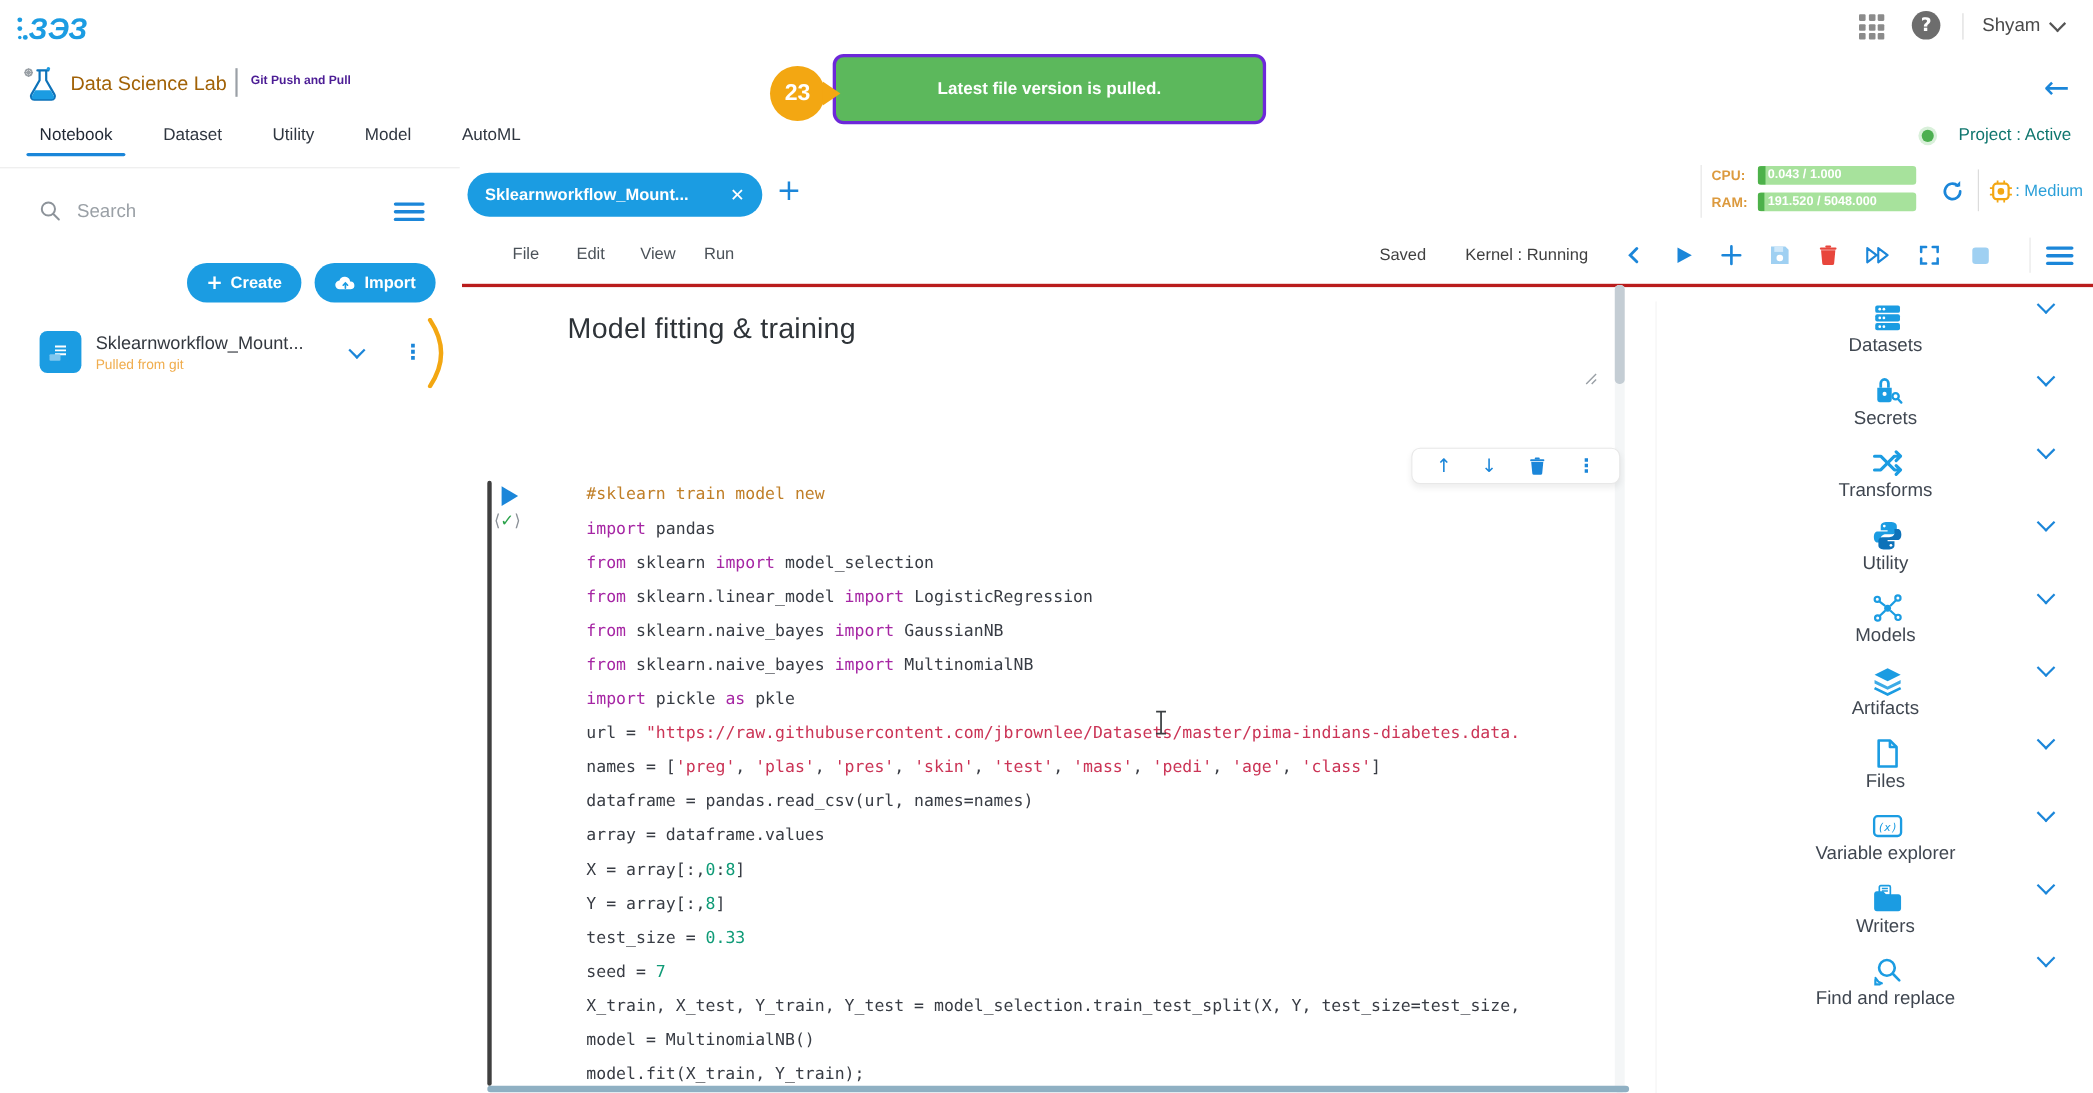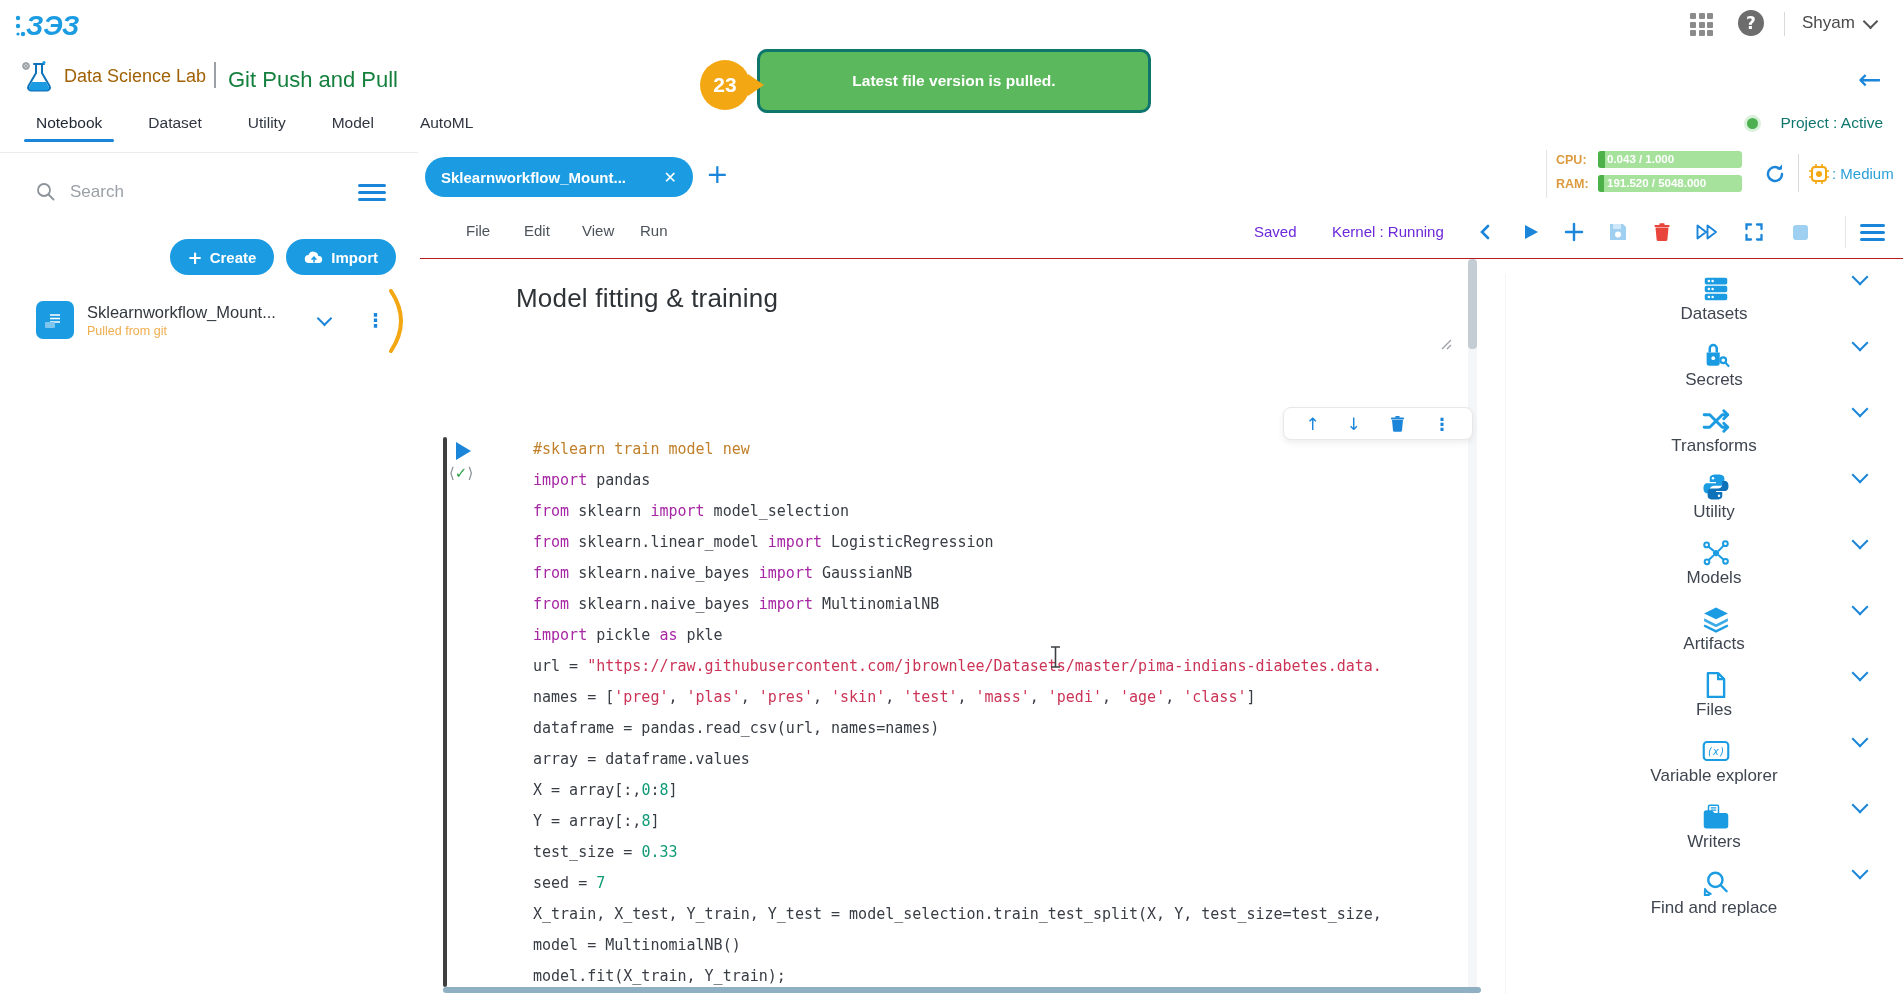--- a/index.html
+++ b/index.html
@@ -14,26 +14,26 @@
   .grid-icon i{width:6px;height:6px;background:#8b8b8b;border-radius:1px;}
   .help-icon{width:26px;height:26px;border-radius:50%;background:#6d6d6d;color:#fff;
              font-weight:bold;font-size:17px;display:flex;align-items:center;justify-content:center;}
   .vdiv{width:1px;background:#d9d9d9;}
   .user-name{font-size:17px;color:#4a4a4a;}
   .chev{display:inline-block;width:9px;height:9px;border-right:2px solid #555;border-bottom:2px solid #555;
         transform:rotate(45deg);margin-left:10px;margin-bottom:3px;}
 
   
   .app-title{font-size:18px;font-weight:normal;color:#a16207;}
-  .app-sub{font-size:22px;color:#15803d;}
+  .app-sub{font-size:11px;color:#4c1d95;font-weight:bold;}
   .title-div{width:1.5px;height:26px;background:#9aa0a6;}
   .back-arrow{font-size:28px;color:#1b86d9;line-height:1;}
 
   
-  .toast{left:757px;top:49px;width:394px;height:64px;background:#5cb85c;border:3px solid #0f766e;
+  .toast{left:757px;top:49px;width:394px;height:64px;background:#5cb85c;border:3px solid #6d28d9;
          border-radius:10px;display:flex;align-items:center;justify-content:center;box-sizing:border-box;}
   .toast-text{color:#fff;font-size:15.5px;font-weight:600;}
   .toast-badge{left:700px;top:60px;width:50px;height:50px;background:#f3a712;border-radius:50%;
                color:#fff;font-size:21px;font-weight:bold;display:flex;align-items:center;justify-content:center;z-index:3;}
   .toast-badge:after{content:"";position:absolute;right:-14px;top:14px;border-left:16px solid #f3a712;
                border-top:11px solid transparent;border-bottom:11px solid transparent;}
 
   
   .tabsrow{left:30px;top:112px;display:flex;gap:34px;}
   .tab{font-size:15.5px;color:#2f3640;padding:2px 6px 10px 6px;position:relative;cursor:pointer;}
@@ -70,23 +70,23 @@
   
   .res{left:1540px;top:146px;width:363px;height:56px;}
   .res-div{position:absolute;left:6px;top:4px;width:1px;height:48px;background:#e4e4e4;}
   .res-label{position:absolute;font-size:12.5px;font-weight:bold;color:#dc9a3e;}
   .res-bar{position:absolute;left:58px;width:144px;height:17px;background:#a7e29c;border-radius:3px;overflow:hidden;}
   .res-fill{position:absolute;left:0;top:0;bottom:0;background:#4db14a;}
   .res-val{position:absolute;left:9px;top:1.5px;font-size:11.5px;font-weight:bold;color:#fff;white-space:nowrap;}
   .medium-lbl{font-size:15px;color:#2a9fd8;}
 
   
-  .menurow{left:420px;top:208px;width:1483px;height:50px;border-bottom:1px solid #b91c1c;}
+  .menurow{left:420px;top:208px;width:1483px;height:50px;border-bottom:3px solid #b91c1c;}
   .menu-item{position:absolute;top:14px;font-size:15px;color:#4b5259;cursor:pointer;}
-  .stat{position:absolute;top:15px;font-size:15px;color:#6d28d9;}
+  .stat{position:absolute;top:15px;font-size:15px;color:#404040;}
   .tbtn{position:absolute;top:10px;width:28px;height:28px;display:flex;align-items:center;justify-content:center;cursor:pointer;}
   .stop-sq{width:15px;height:15px;border-radius:3px;background:#9fd0f2;}
   .mr-div{position:absolute;left:1425px;top:8px;width:1px;height:32px;background:#e6e6e6;}
 
   
   .mdtitle{left:516px;top:283px;font-size:26px;font-weight:500;color:#2e3338;letter-spacing:.2px;}
   .vtrack{left:1468px;top:259px;width:9px;height:735px;background:#f4f6f7;border-radius:4px;}
   .vthumb{left:1468px;top:259px;width:9px;height:90px;background:#c4cdd4;border-radius:4px;}
   .cell-bar{left:443px;top:437px;width:4px;height:550px;background:#3f3f3f;border-radius:2px;}
   .gutter-play{left:456px;top:442px;width:0;height:0;border-left:15px solid #1b86d9;border-top:9px solid transparent;border-bottom:9px solid transparent;cursor:pointer;}

